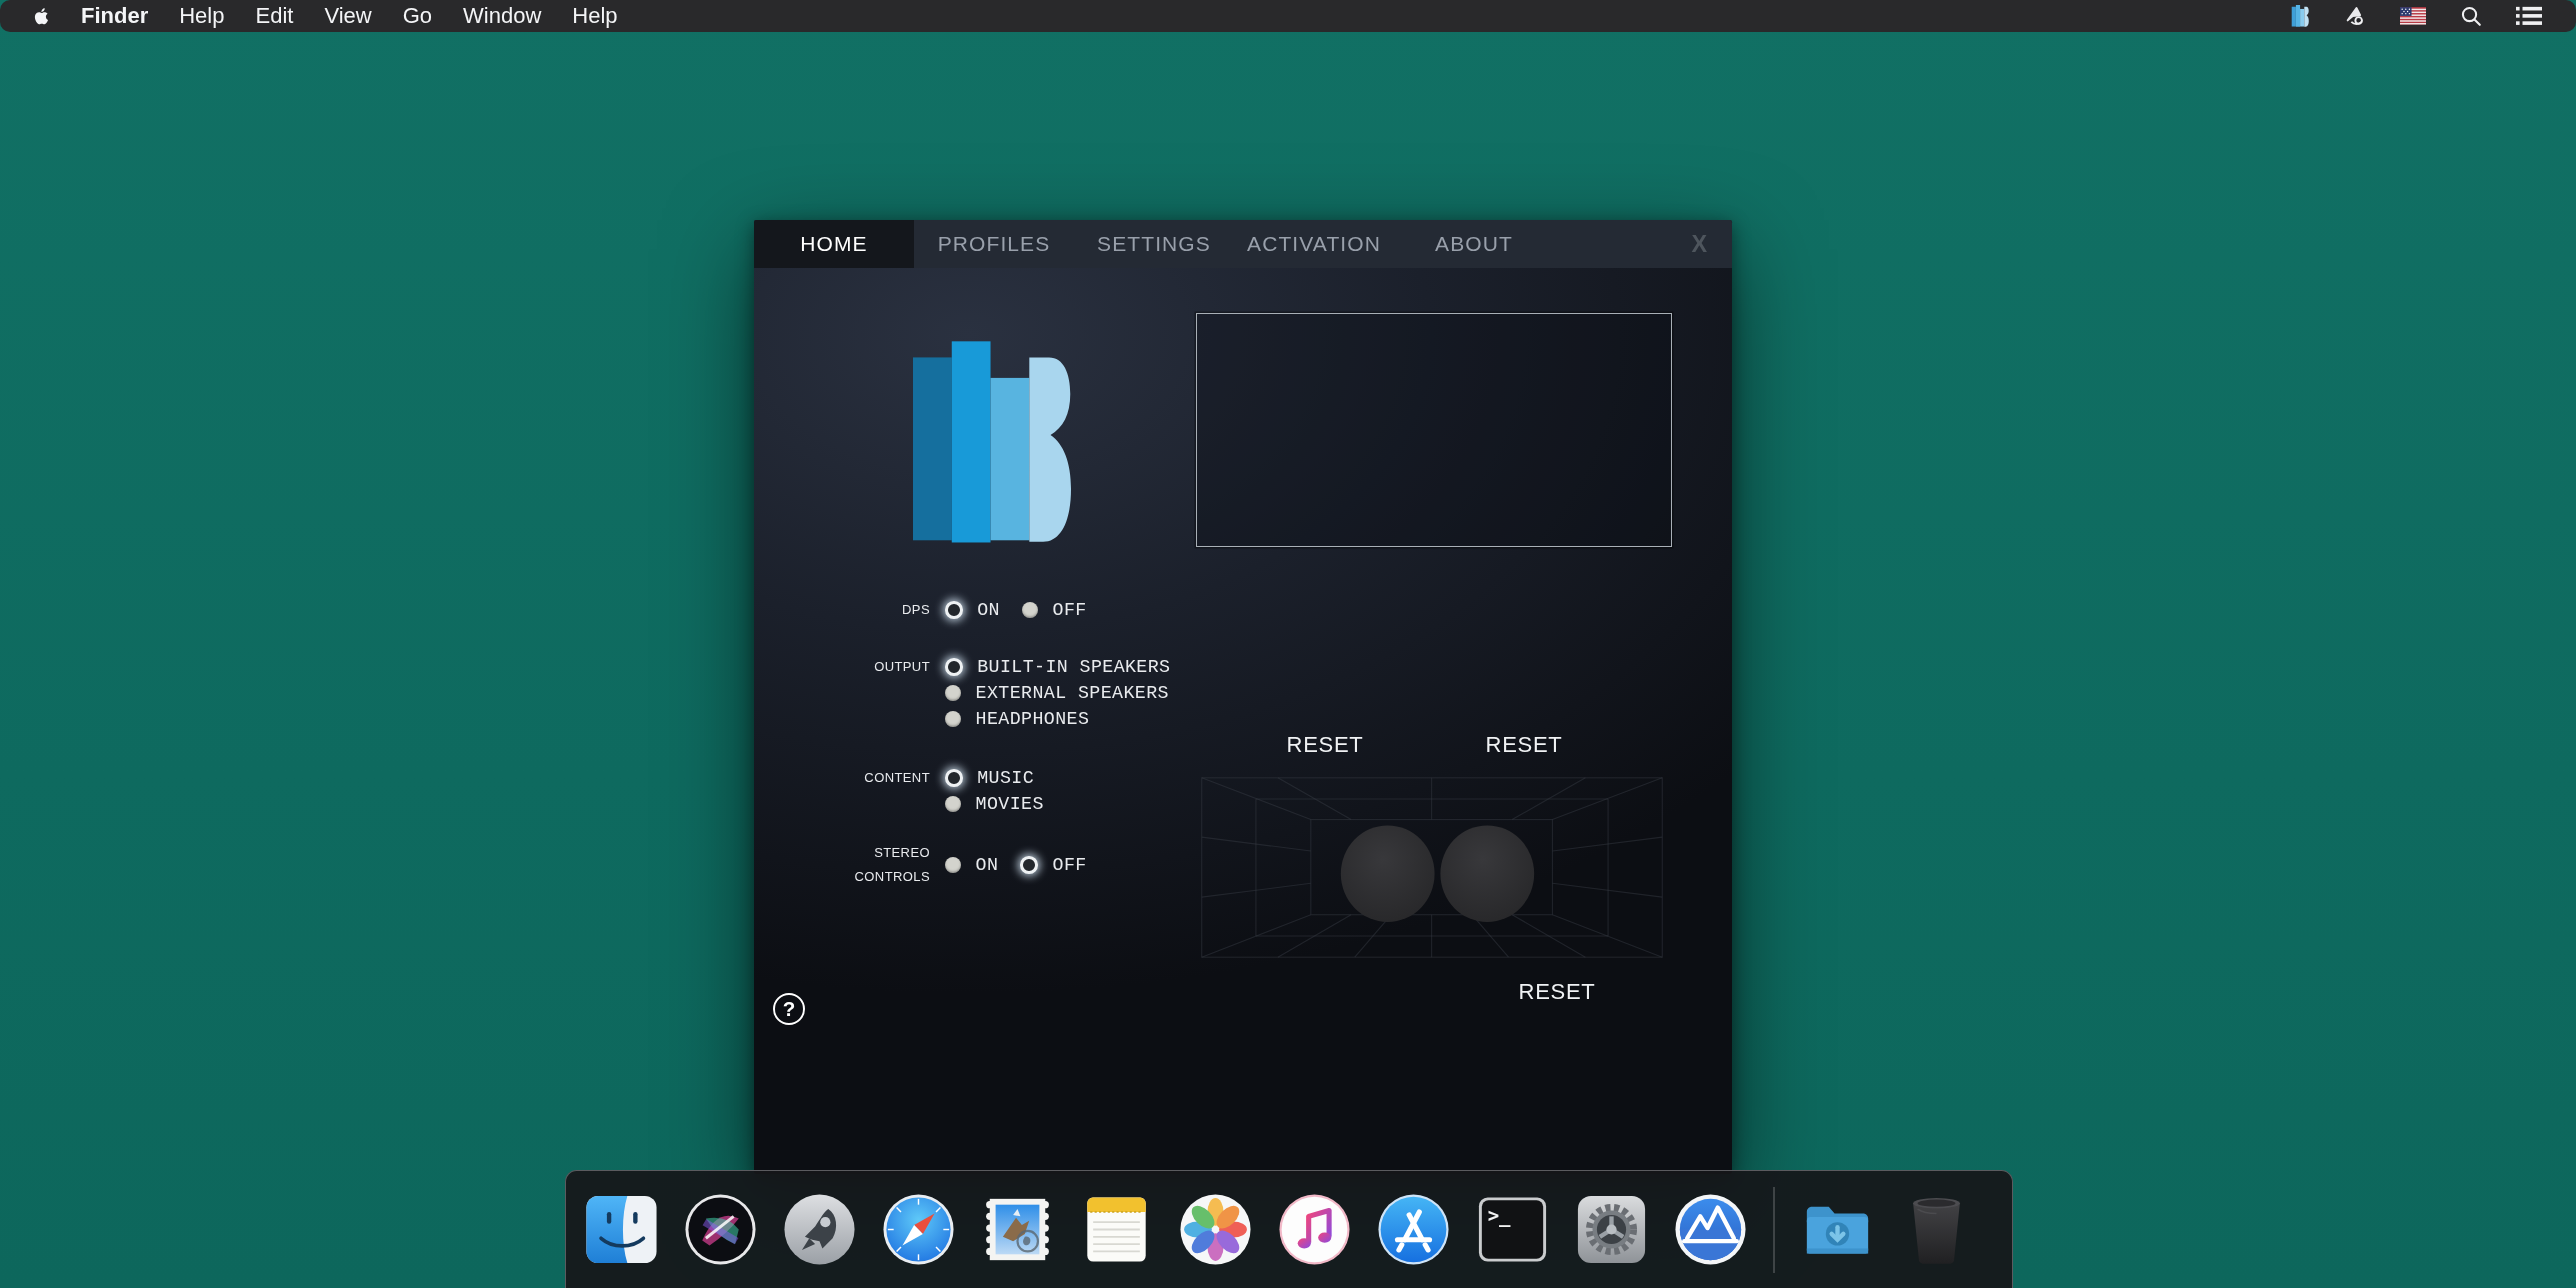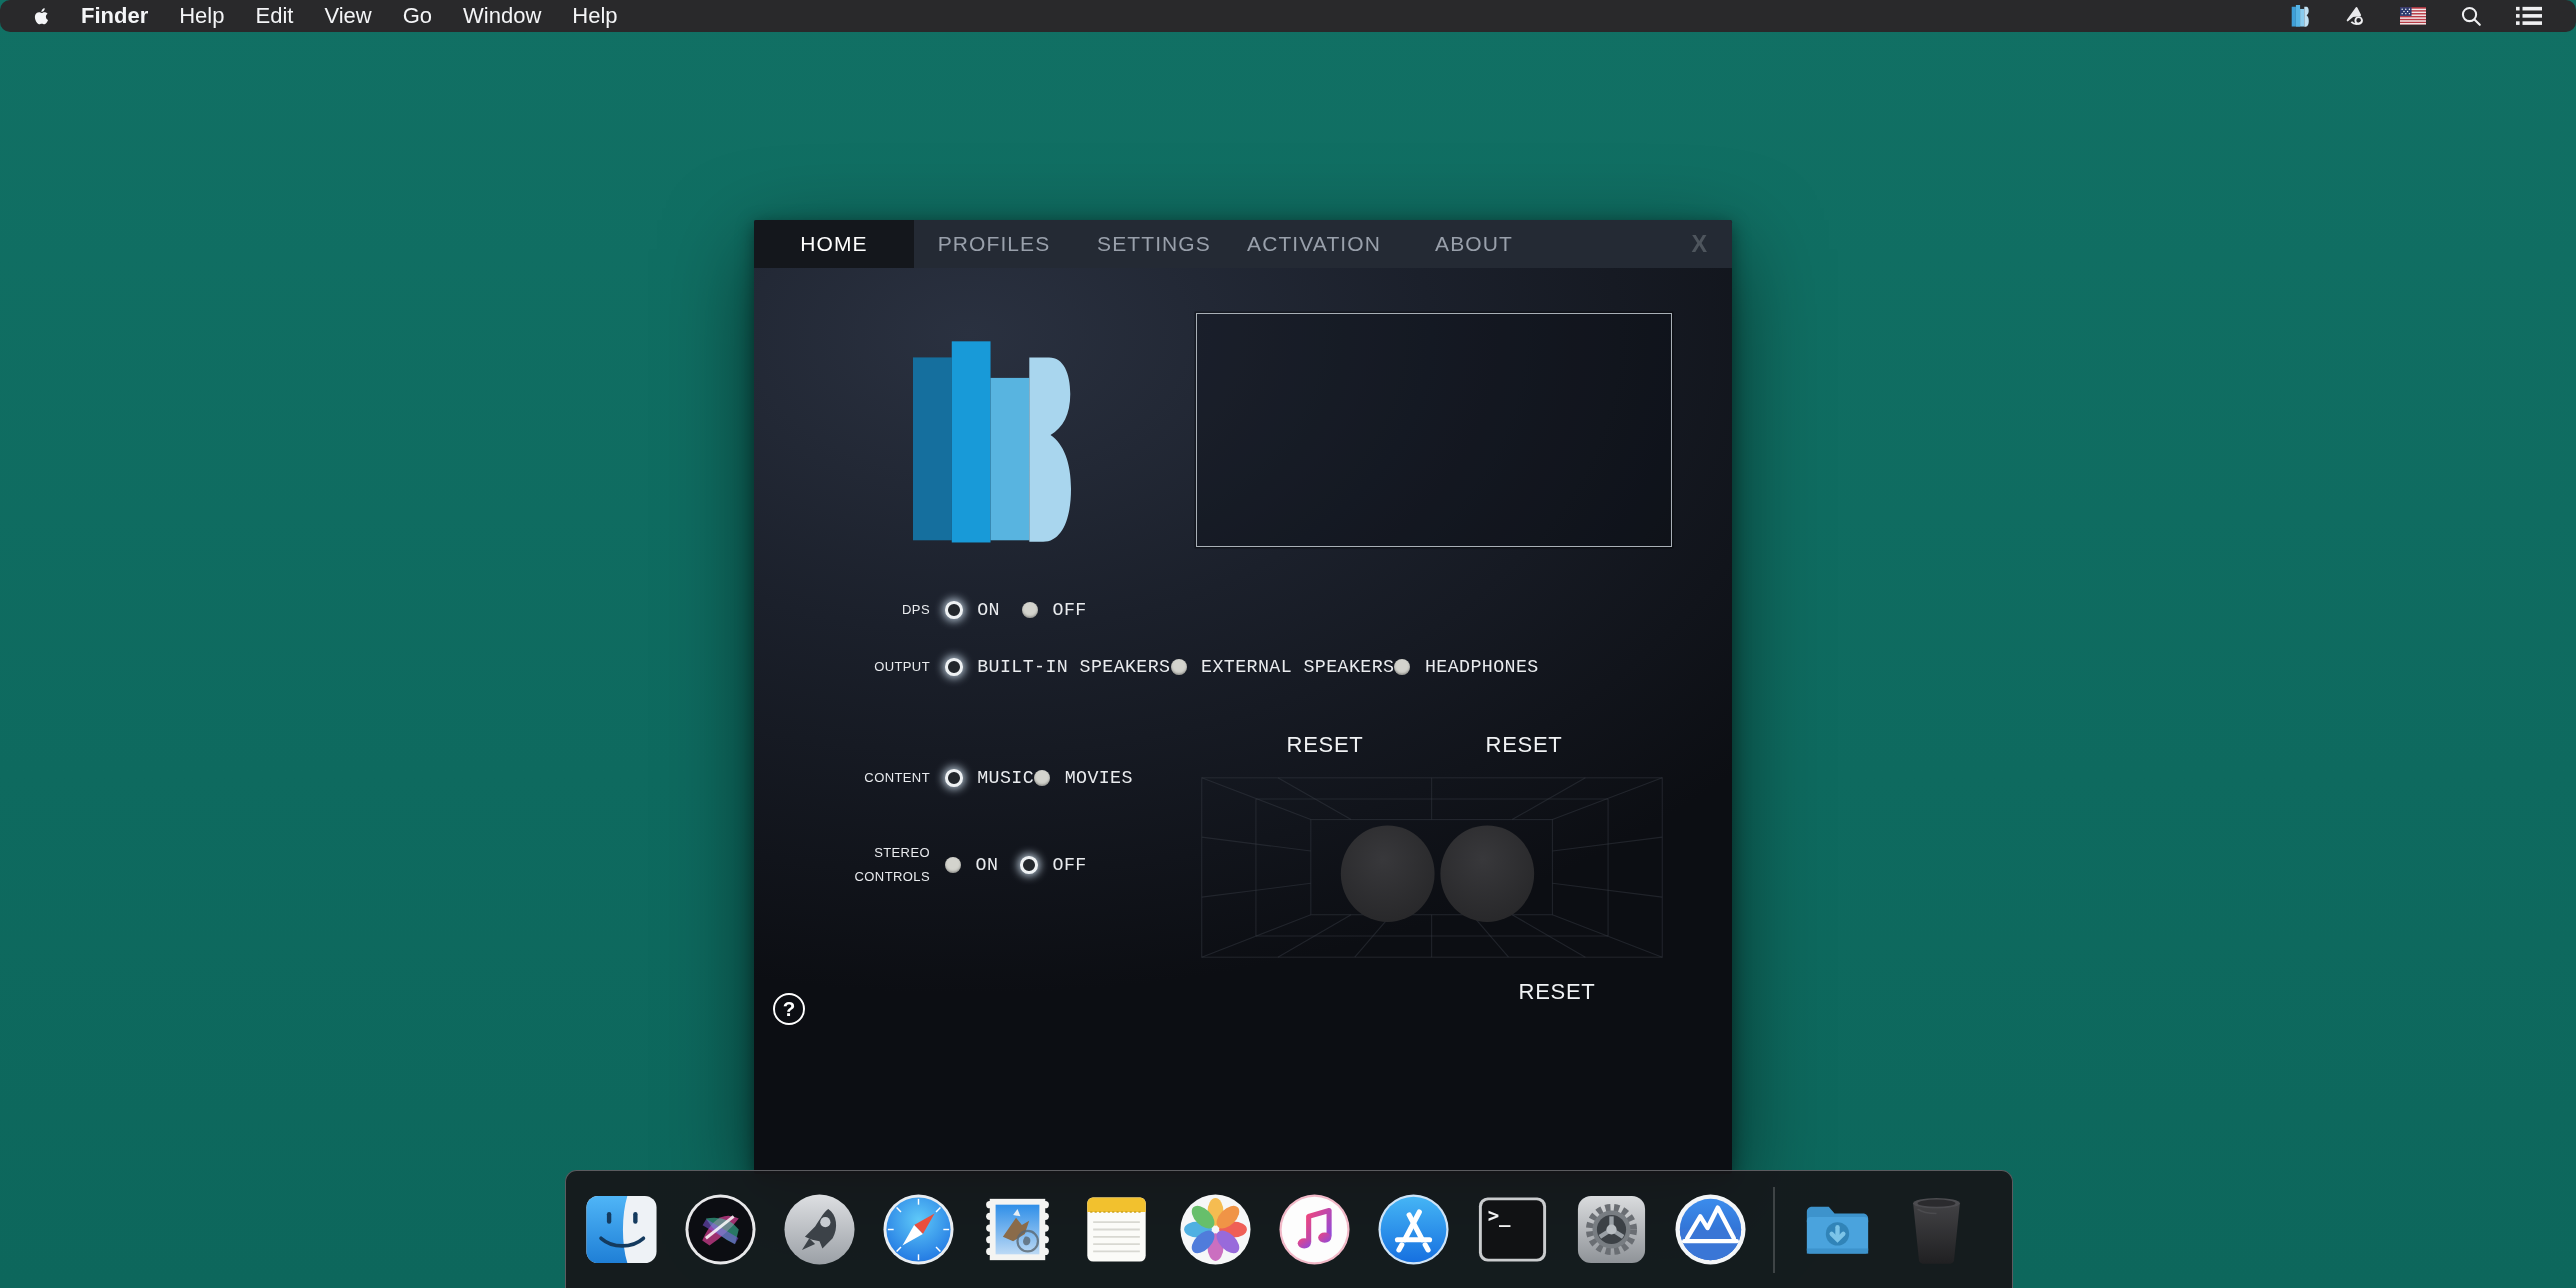--- a/index.html
+++ b/index.html
@@ -36,21 +36,21 @@
   
   .eq-box { position:absolute; left:442px; top:93px; width:476px; height:234px;
             border:1.5px solid #a9b0b7; background:rgba(7,10,15,.30);
             box-shadow:0 0 0 1.5px rgba(0,0,0,.35); }
 
   
   .group { position:absolute; display:flex; color:#e9ebee; }
   .group-label { width:176px; text-align:right; font-size:13px; letter-spacing:0.4px; line-height:26px; }
   .group-label.two-line { line-height:24px; }
   .group-opts { margin-left:15px; display:flex;font-family:Liberation Mono, monospace; }
-  .group-opts.vert { flex-direction:row; }
+  .group-opts.vert { flex-direction:column; }
   .opt-row { display:flex; align-items:center; height:26px; }
   .opt-inline { display:flex; align-items:center; height:26px; margin-right:22px; }
   .opt-label { font-size:18.3px; letter-spacing:0.4px; margin-left:14.6px; }
   .radio { position:relative; width:16px; height:16px; border-radius:50%;
            background:#d3d3cd; box-shadow:inset 0 -1.5px 2.2px rgba(0,0,0,.3); flex:0 0 auto; }
   .radio.selected { width:17.6px; height:17.6px; background:#23272c; border:3.7px solid #eef1f3;
                     box-shadow:0 0 8.8px 2.2px rgba(215,232,248,.8); }
   .radio.selected::before { content:""; position:absolute; left:50%; top:50%; width:34px; height:34px;
                     transform:translate(-50%,-50%); background:rgba(255,255,255,.07); border-radius:5.9px; z-index:-1; }
 

